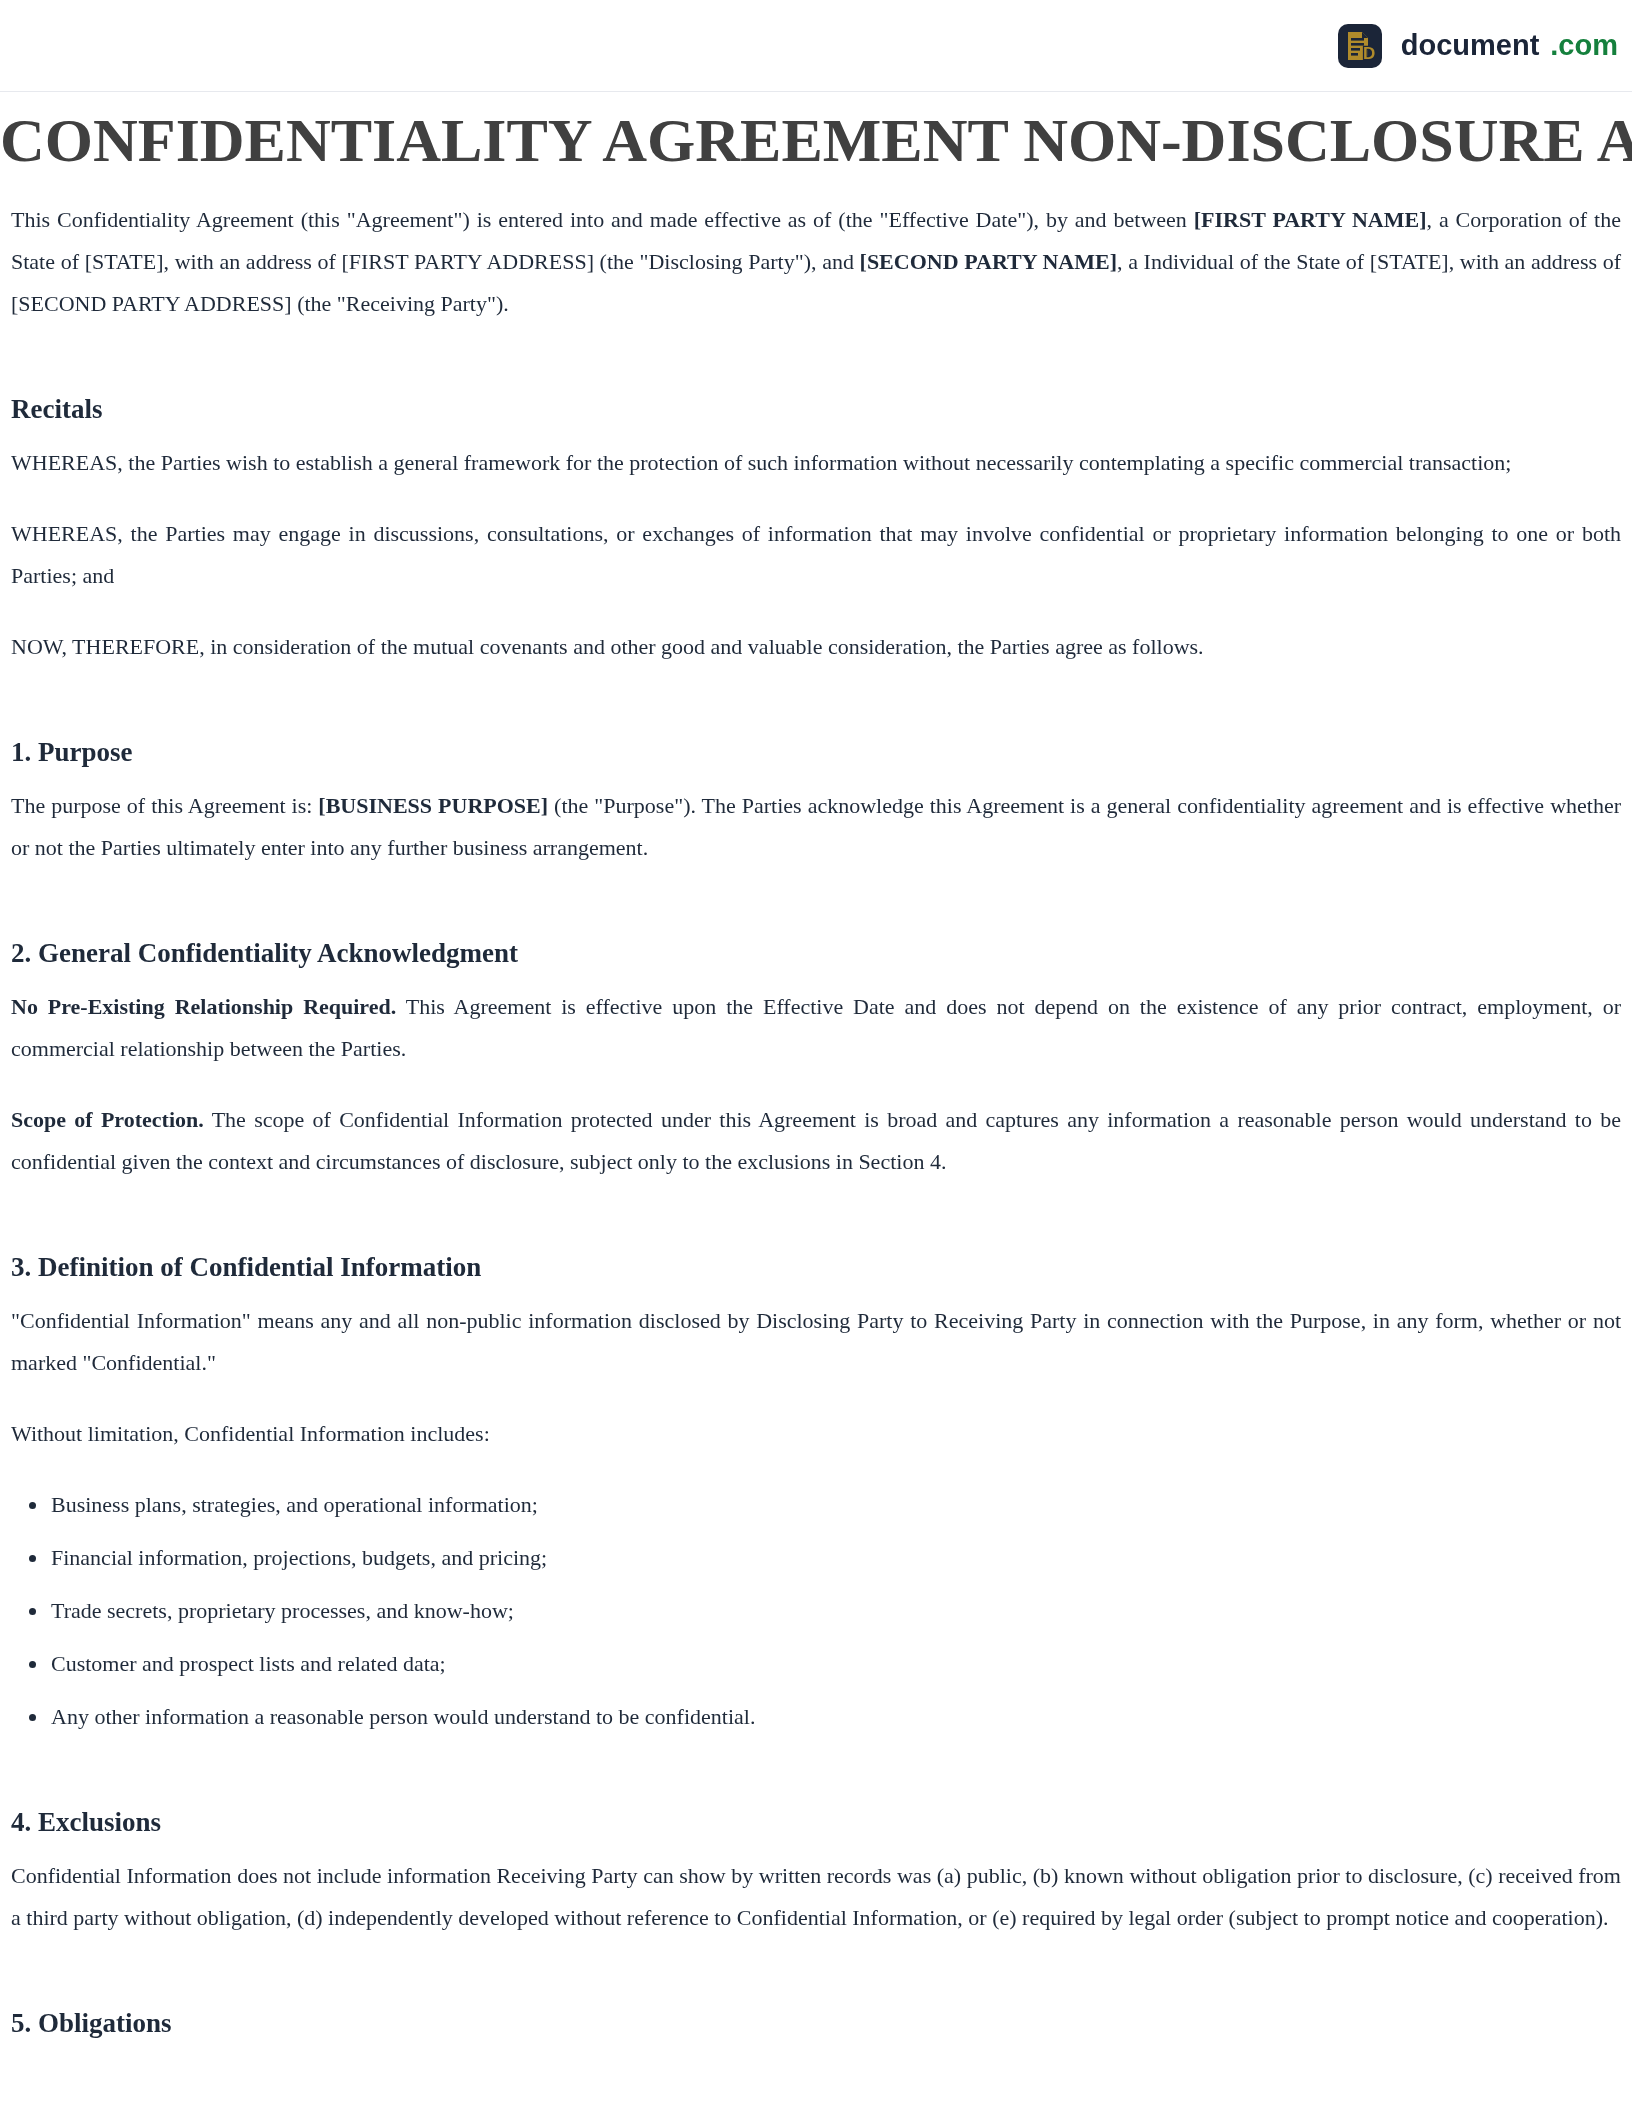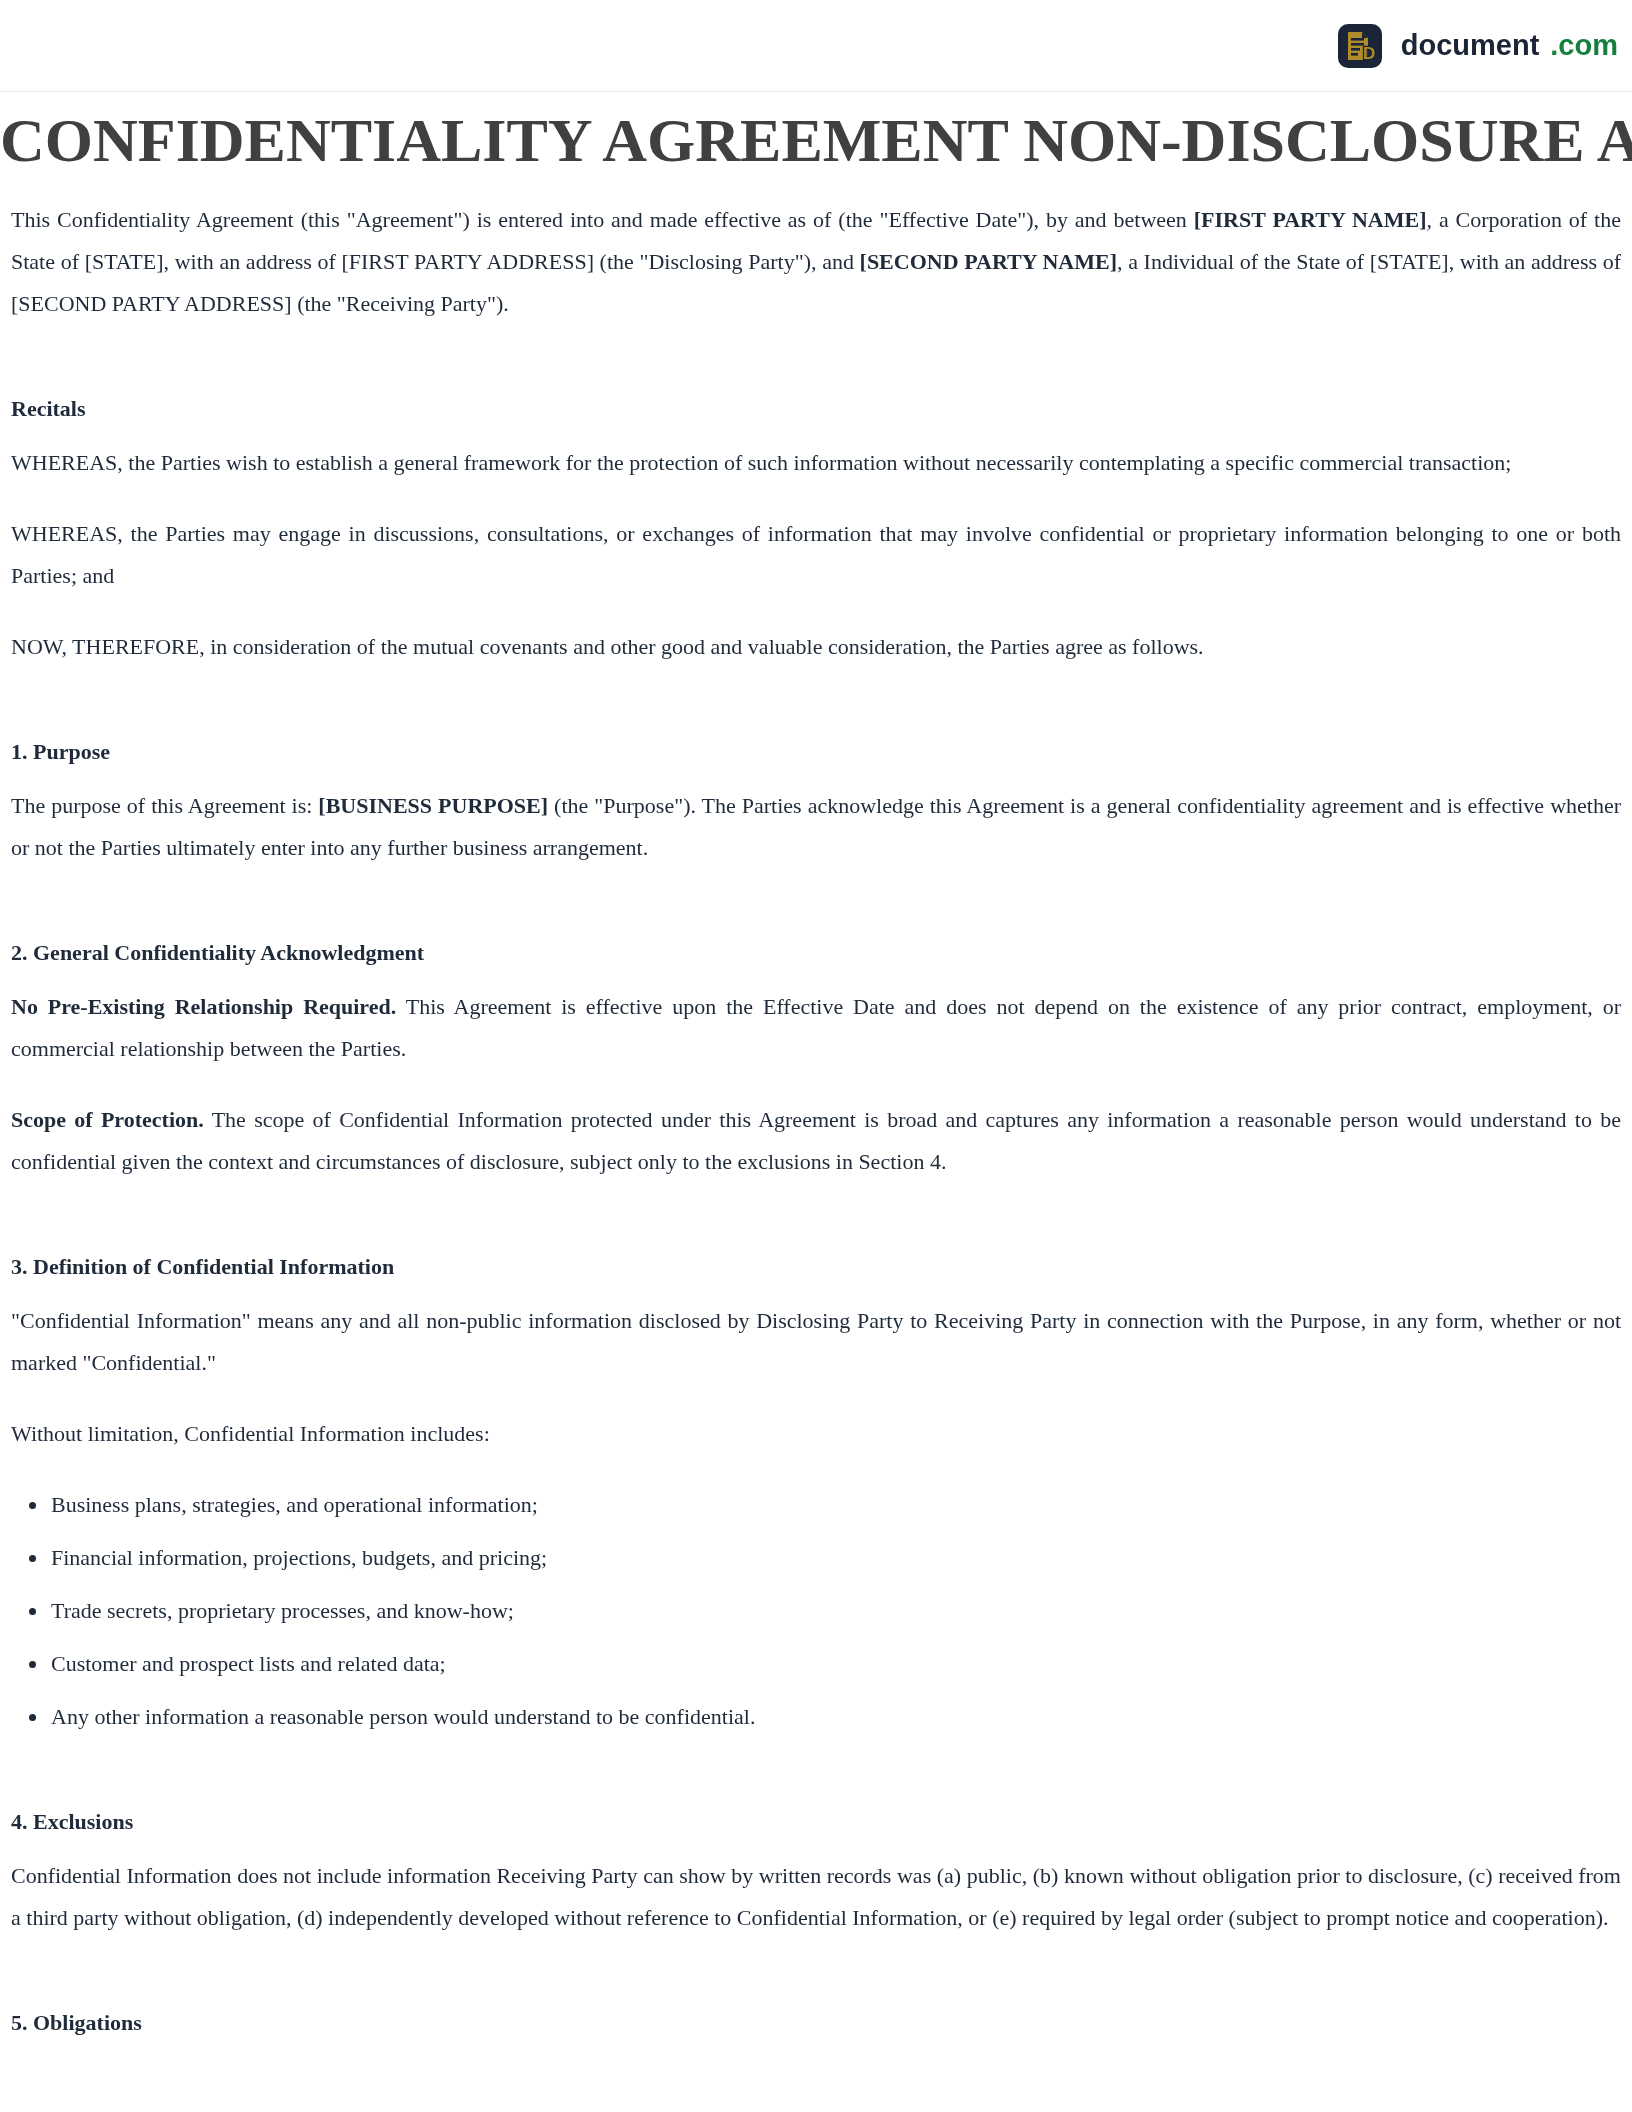--- a/index.html
+++ b/index.html
@@ -44,21 +44,21 @@
     color: #404040;
   }
   .content {
     padding: 0 11px;
     font-size: 22px;
     line-height: 42px;
     text-align: justify;
   }
   .content p { margin: 0 0 29px 0; }
   .section-heading {
-    font-size: 22px;
+    font-size: 27px;
     line-height: 32px;
     font-weight: 700;
     margin: 68px 0 17px 0;
     text-align: left;
   }
   .bold { font-weight: 700; }
   ul.doc-list {
     margin: 8px 0 29px 0;
     padding-left: 38px;
   }

